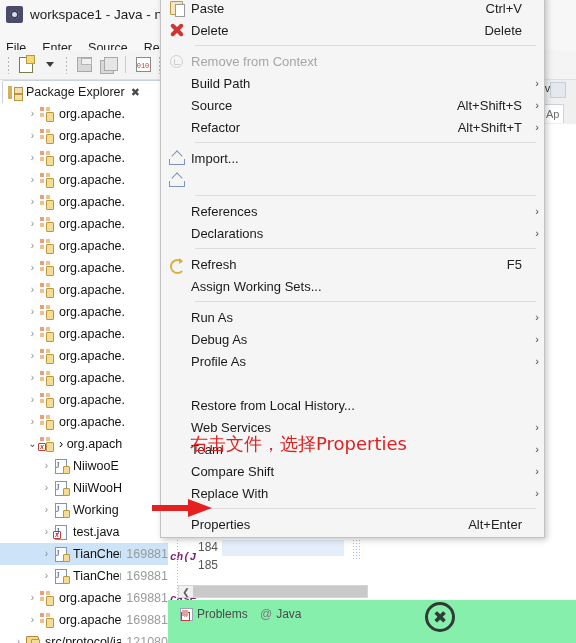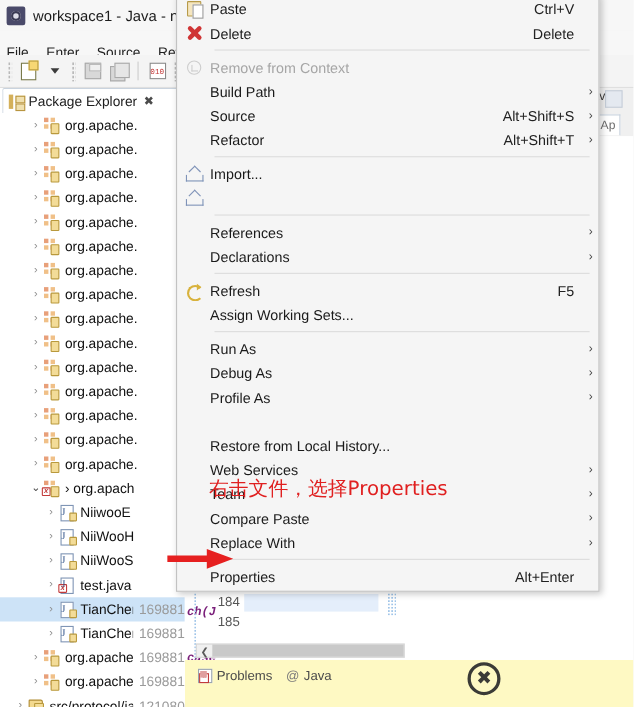--- a/index.html
+++ b/index.html
@@ -290,21 +290,21 @@
   .hscroll .ch { width: 14px; text-align: center; font-size: 9px; color: #5a5a5a; }
   .hscroll .thumb { flex: 1; height: 11px; background: #c9c9c9; }
   .right-edge {
     position: absolute; left: 372px; top: 44px; width: 36px; height: 480px;
     background: #ffffff;
   }
 
   
   .bottombar {
     position: absolute; left: 168px; top: 600px; width: 408px; height: 43px;
-    background: #fef9c3;
+    background: #86efac;
   }
   .bview {
     position: absolute; top: 7px; display: flex; align-items: center; gap: 4px;
     font-size: 12px; color: #4b4b4b; white-space: nowrap;
   }
   .prob-icon {
     width: 13px; height: 13px; background: #ffffff; border: 1px solid #9aa4b0;
     position: relative; flex: 0 0 auto;
   }
   .prob-icon::after {
@@ -651,21 +651,21 @@
             <i class="lockb"></i>
           </span>
           <span class="nm">NiiWooH</span>
         </div>
         <div class="row">
           <div style="width: 40px; flex: 0 0 auto;"></div>
           <span class="arrow">›</span>
           <span class="ic ic-java">
             <i class="lockb"></i>
           </span>
-          <span class="nm">NiiWooS</span>
+          <span class="nm">Working</span>
         </div>
         <div class="row">
           <div style="width: 40px; flex: 0 0 auto;"></div>
           <span class="arrow">›</span>
           <span class="ic ic-java">
             <i class="errb">x</i>
           </span>
           <span class="nm">test.java</span>
         </div>
         <div class="row sel">
@@ -834,21 +834,21 @@
         <span class="mi-sub">›</span>
       </div>
       <div class="mi">
         <span class="mi-ico"></span>
         <span class="mi-label">Team</span>
         <span class="mi-accel"></span>
         <span class="mi-sub">›</span>
       </div>
       <div class="mi">
         <span class="mi-ico"></span>
-        <span class="mi-label">Compare Paste</span>
+        <span class="mi-label">Compare Shift</span>
         <span class="mi-accel"></span>
         <span class="mi-sub">›</span>
       </div>
       <div class="mi">
         <span class="mi-ico"></span>
         <span class="mi-label">Replace With</span>
         <span class="mi-accel"></span>
         <span class="mi-sub">›</span>
       </div>
       <div class="msep"></div>

